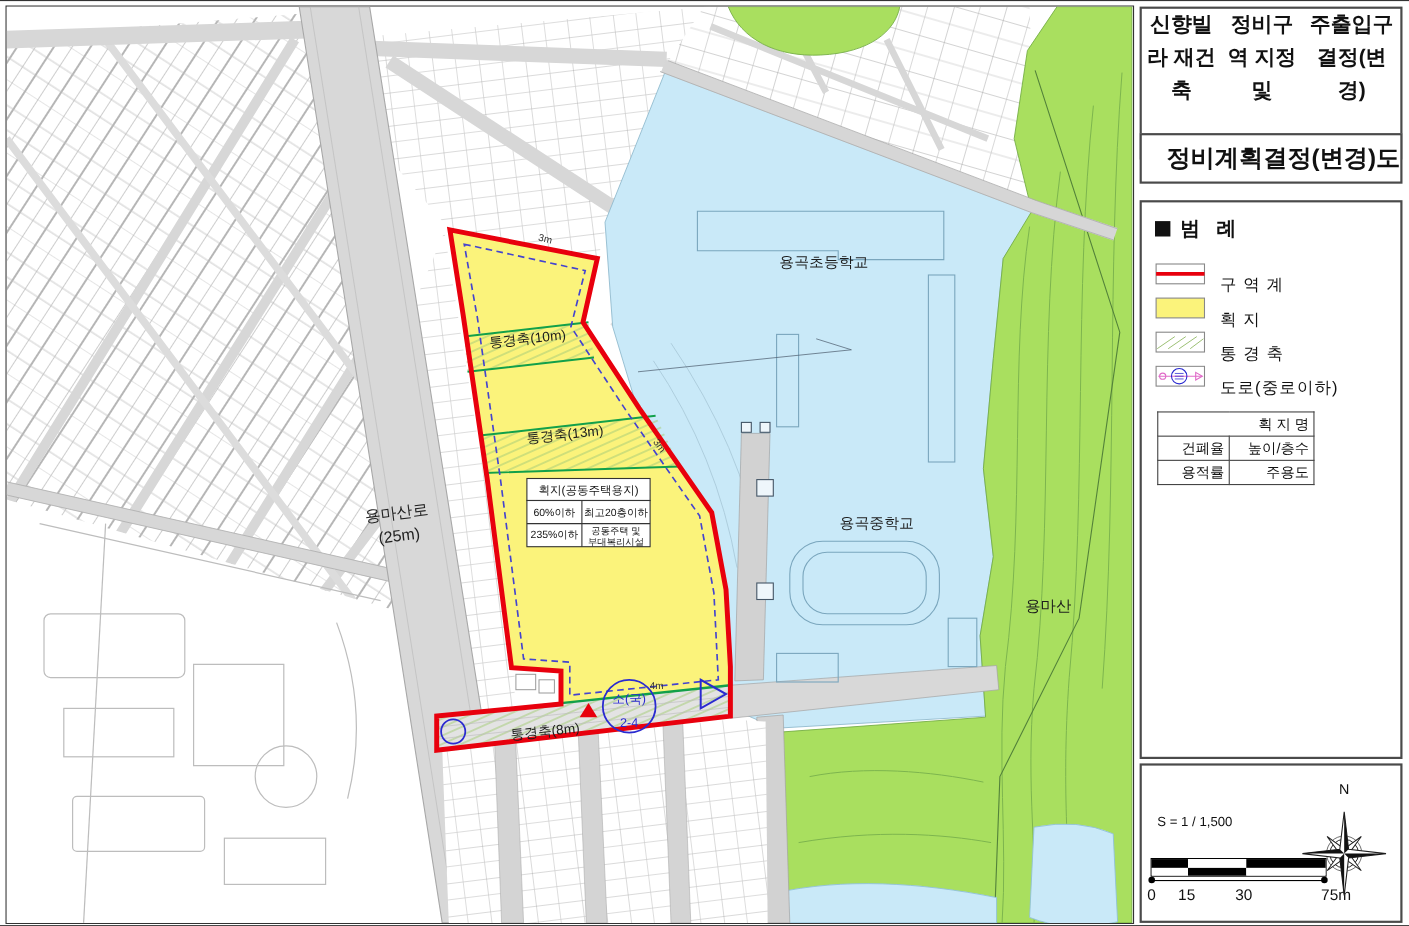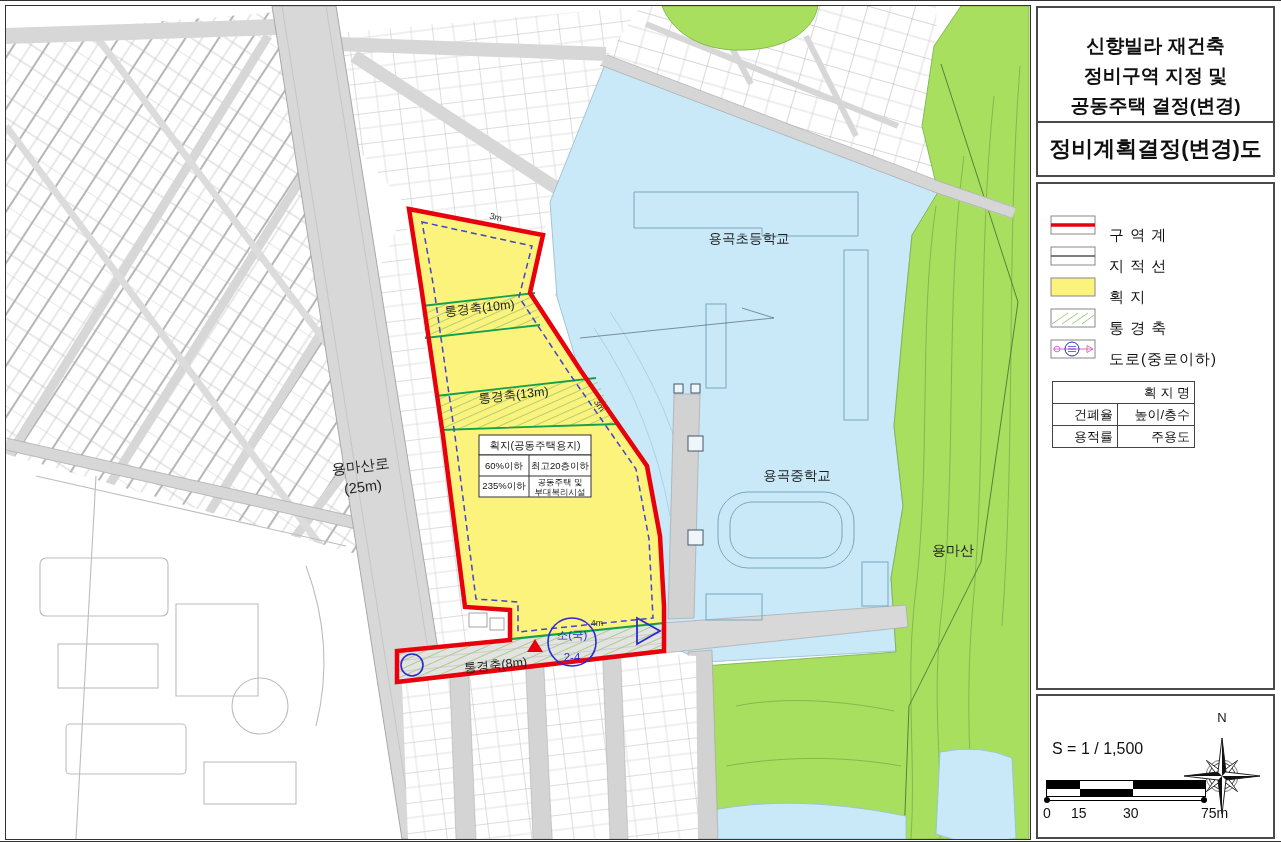--- a/index.html
+++ b/index.html
@@ -10,37 +10,37 @@
     overflow:hidden;
   }
   #map-panel{
     position:absolute;left:5px;top:4px;width:1024px;height:833px;
     border:1.5px solid #333;box-sizing:content-box;background:#fff;overflow:hidden;
   }
   .box{
     position:absolute;left:1036px;width:239px;background:#fff;
     border:2px solid #4a4a4a;box-sizing:border-box;
   }
-  #box-title{top:5px;height:139px;display:flex;flex-direction:column;justify-content:center;
+  #box-title{top:5px;height:139px;display:flex;flex-direction:row;justify-content:center;
     text-align:center;font-size:19px;font-weight:600;line-height:30px;}
-  #box-subtitle{top:120px;height:56px;display:flex;align-items:center;justify-content:center;
+  #box-subtitle{top:120px;height:46px;display:flex;align-items:center;justify-content:flex-end;
     font-size:22px;font-weight:600;}
   #box-legend{top:181px;height:508px;padding:12px 0 0 12px;}
   .legend-header{display:flex;align-items:center;font-size:18px;font-weight:700;letter-spacing:5px;}
   .legend-header .sq{display:inline-block;width:14px;height:14px;background:#111;margin-right:9px;}
   .lg-row{display:flex;align-items:center;height:31px;}
   .lg-row.first{margin-top:13px;}
   .lg-swatch{width:46px;height:20px;flex:0 0 46px;}
   .lg-label{margin-left:13px;font-size:15px;letter-spacing:1px;white-space:pre;margin-top:22px;}
   #zone-table{border-collapse:collapse;margin:17px 0 0 2px;}
   #zone-table td{border:1.5px solid #444;font-size:13px;text-align:right;height:19px;padding:1px 4px;}
   #zone-table .c1{width:56px;}
   #zone-table .c2{width:68px;margin-top:48px;}
   #box-scale{top:693px;height:145px;}
-  #scale-ratio{position:absolute;left:14px;top:44px;font-size:16px;}
+  #scale-ratio{position:absolute;left:14px;top:44px;font-size:12px;}
   #scale-bar{position:absolute;left:8px;top:84px;width:158px;height:15px;border:1px solid #000;}
   #scale-bar div{position:absolute;}
   #scale-baseline{position:absolute;left:8px;top:104px;width:158px;height:1px;background:#000;}
   .scale-dot{position:absolute;top:101px;width:6px;height:6px;border-radius:50%;background:#000;}
   .scale-tick-label{position:absolute;top:109px;font-size:14px;}
   #compass{position:absolute;right:8px;top:6px;}
 </style>
 </head>
 <body>
 
@@ -242,44 +242,41 @@
   </g>
   <text x="591" y="620" font-size="9" text-anchor="middle" fill="#333333">4m</text>
   <text x="566" y="633" font-size="11.5" text-anchor="middle" fill="#2a2ad0">소(국)</text>
   <text x="566" y="655" font-size="11.5" text-anchor="middle" fill="#2a2ad0">2-4</text>
 </svg>
 </div>
 
 <div class="box" id="box-title">
   <div>신향빌라 재건축</div>
   <div>정비구역 지정 및</div>
-  <div>공동주택 결정(변경)</div>
+  <div>주출입구 결정(변경)</div>
 </div>
 
 <div class="box" id="box-subtitle">
   <div>정비계획결정(변경)도</div>
 </div>
 
 <div class="box" id="box-legend">
+  <div class="legend-header">
+    <span class="sq"></span>
+    <span>범 례</span>
+  </div>
 
   <div class="lg-row first">
     <svg class="lg-swatch" viewBox="0 0 46 20">
       <rect x="1" y="1" width="44" height="18" fill="#ffffff" stroke="#888888" stroke-width="1"></rect>
       <line x1="1" y1="10" x2="45" y2="10" stroke="#e8000d" stroke-width="3.5"></line>
     </svg>
     <span class="lg-label">구 역 계</span>
   </div>
 
-  <div class="lg-row">
-    <svg class="lg-swatch" viewBox="0 0 46 20">
-      <rect x="1" y="1" width="44" height="18" fill="#ffffff" stroke="#888888" stroke-width="1"></rect>
-      <line x1="1" y1="10" x2="45" y2="10" stroke="#555555" stroke-width="1.6"></line>
-    </svg>
-    <span class="lg-label">지 적 선</span>
-  </div>
 
   <div class="lg-row">
     <svg class="lg-swatch" viewBox="0 0 46 20">
       <rect x="1" y="1" width="44" height="18" fill="#fbf37b" stroke="#888888" stroke-width="1"></rect>
     </svg>
     <span class="lg-label">획 지</span>
   </div>
 
   <div class="lg-row">
     <svg class="lg-swatch" viewBox="0 0 46 20">

